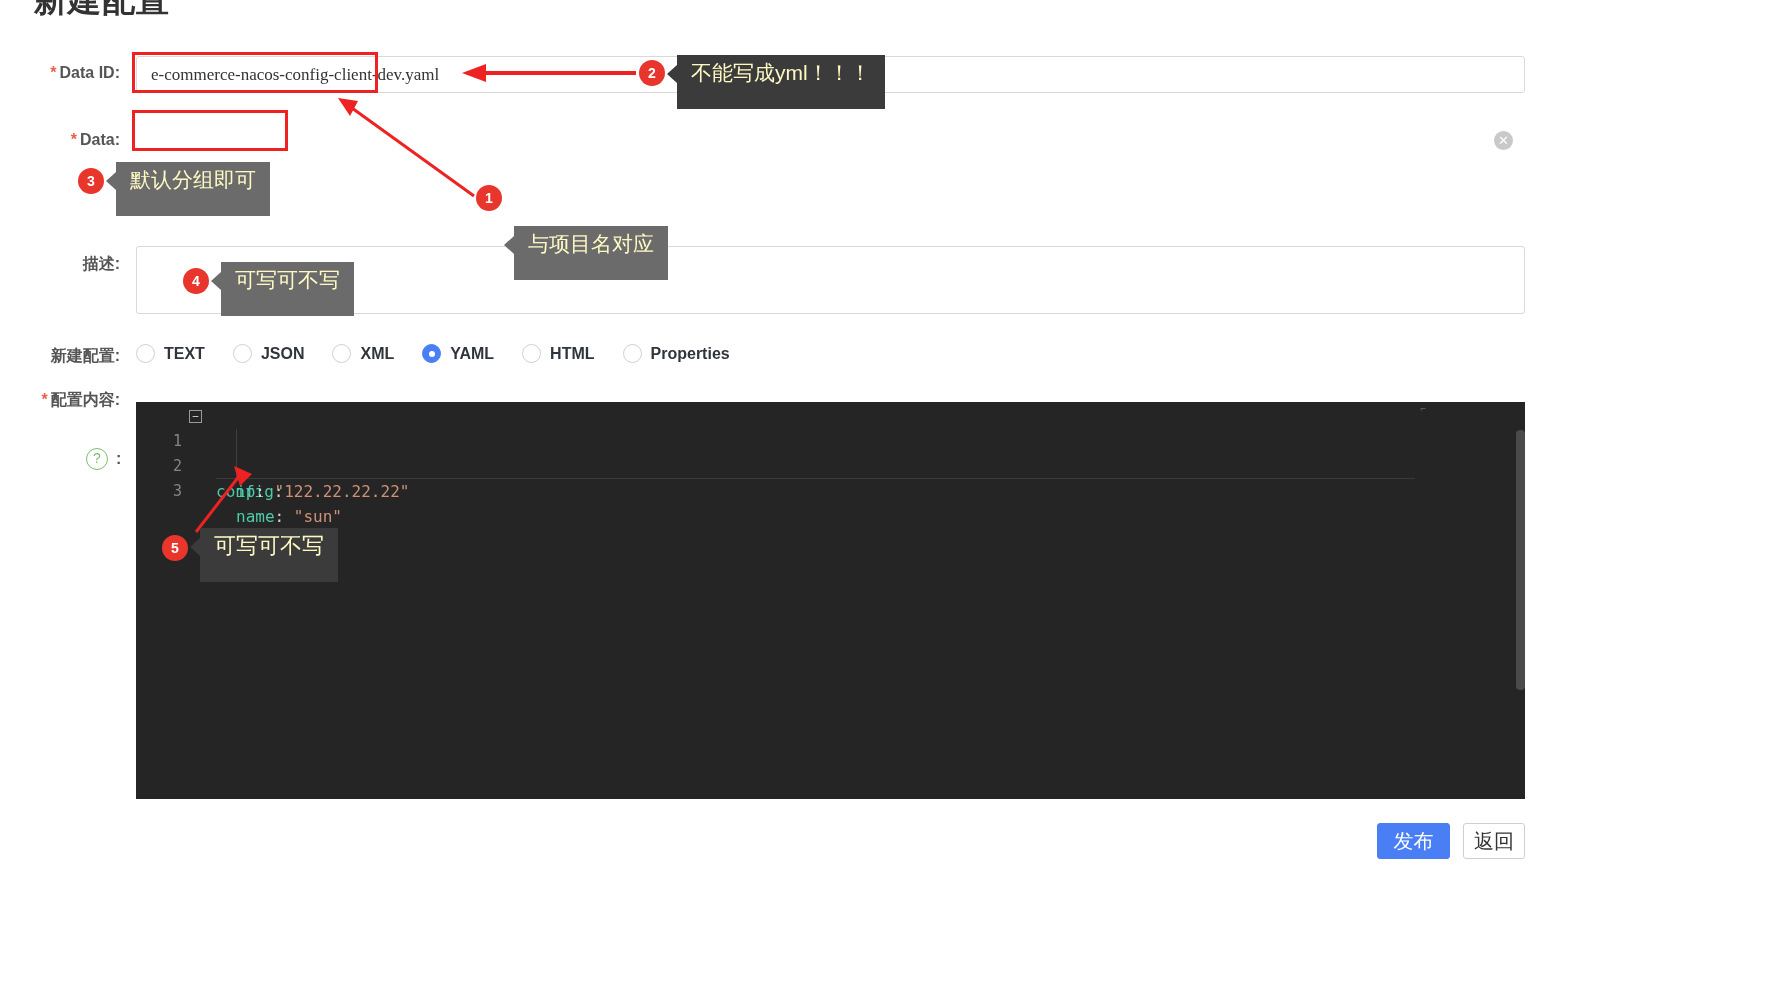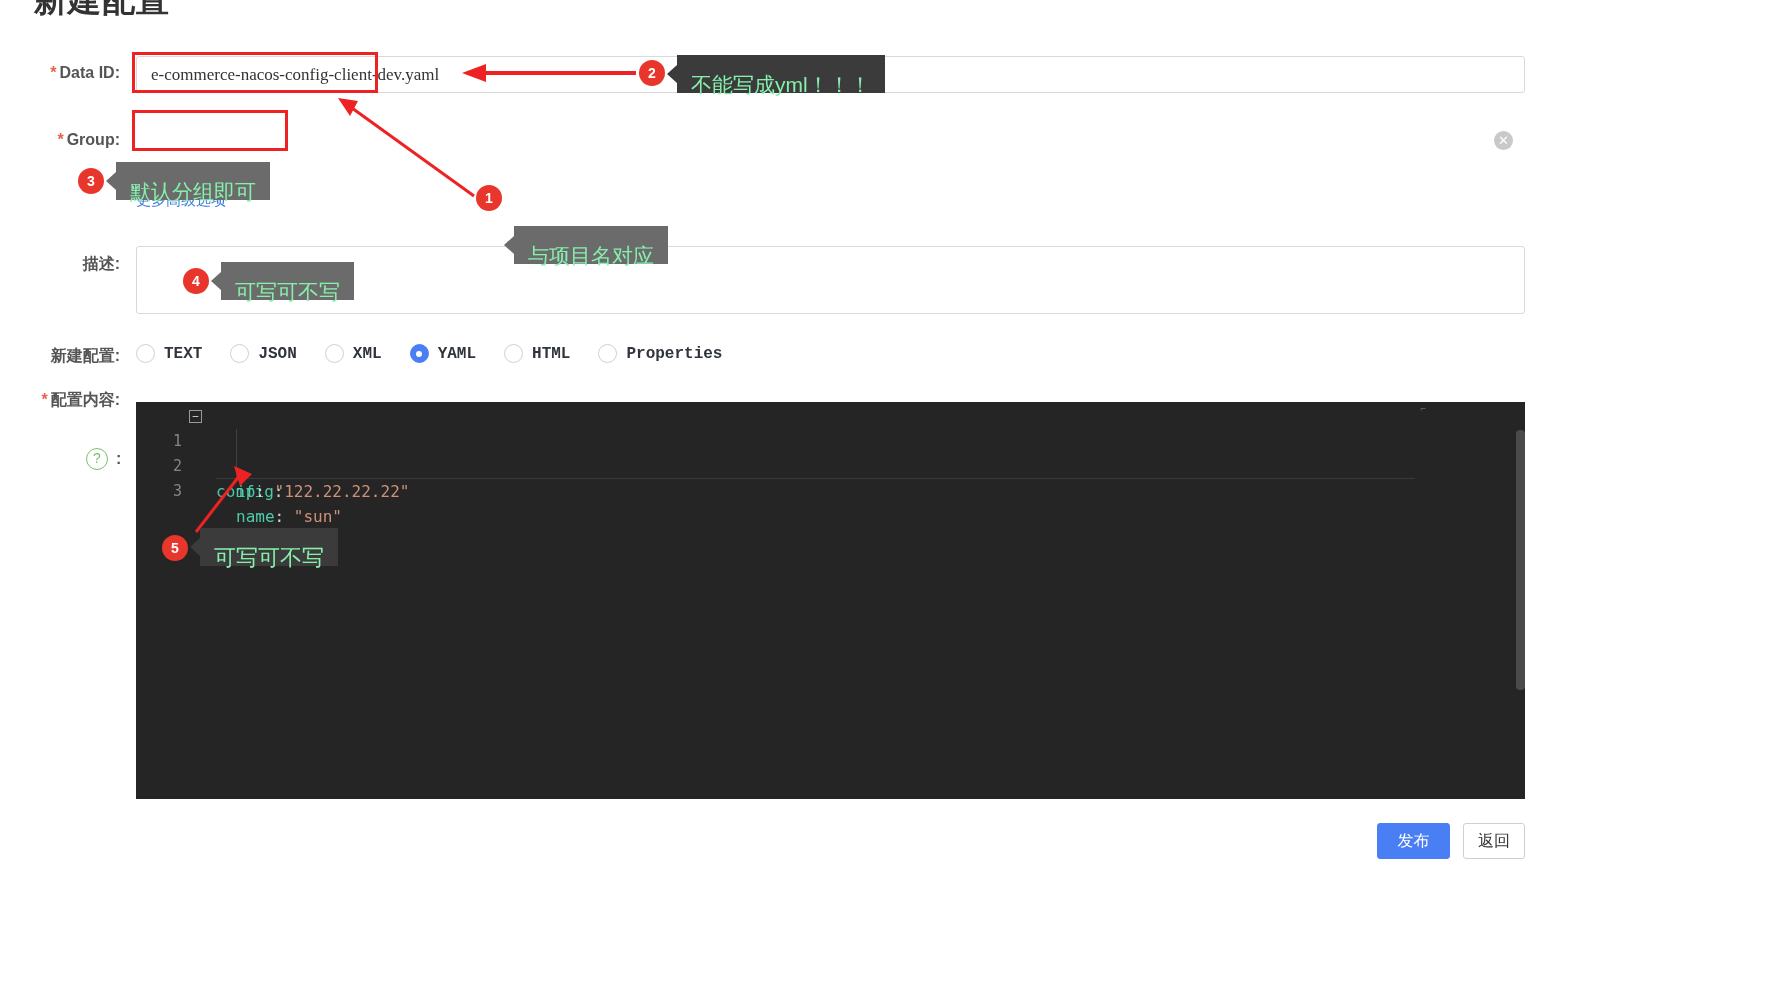--- a/index.html
+++ b/index.html
@@ -78,21 +78,21 @@
   }
 
   .desc-box {
     position: absolute;
     background: #ffffff;
     border: 1px solid #d9d9d9;
     border-radius: 3px;
   }
 
   
-  .radio-group { position: absolute; display: flex; align-items: center; font-family: Liberation Mono, monospace; }
+  .radio-group { position: absolute; display: flex; align-items: center; }
   .radio-item {
     display: flex; align-items: center;
     margin-right: 28px;
     cursor: pointer;
   }
   .radio-dot {
     width: 19px; height: 19px;
     border: 1px solid #d0d0d0;
     border-radius: 50%;
     background: #fff;
@@ -200,21 +200,21 @@
     height: 260px;
     background: #4a4a4a;
     border-radius: 4px;
   }
 
   
   .btn {
     position: absolute;
     height: 36px;
     border-radius: 3px;
-    font-size: 16px;
+    font-size: 20px;
     line-height: 34px;
     text-align: center;
     cursor: pointer;
     user-select: none;
   }
   .btn-primary {
     background: #4a7ef5;
     border: 1px solid #4a7ef5;
     color: #ffffff;
   }
@@ -238,25 +238,25 @@
     color: #ffffff;
     font-size: 14px;
     font-weight: 700;
     line-height: 26px;
     text-align: center;
     z-index: 30;
   }
   .callout {
     position: absolute;
     background: #6b6b6b;
-    color: #86efac;
+    color: #fef9c3;
     font-size: 21px;
     line-height: 36px;
-    padding: 12px 14px;
-    height: 38px;
+    padding: 0 14px;
+    height: 54px;
     white-space: nowrap;
     z-index: 29;
   }
   .callout.dark { background: #3b3b3b; }
   .callout::before {
     content: "";
     position: absolute;
     left: -10px;
     top: 10px;
     width: 0; height: 0;
@@ -279,21 +279,21 @@
 <div id="root">
 
   <div class="page-title">新建配置</div>
 
   <div class="field-label" style="left:20px; top:64px; width:100px;">
     <span class="req-star">*</span><span>Data ID:</span>
   </div>
   <input class="text-input" style="left: 136px; top: 56px; width: 1389px; height: 37px;" value="e-commerce-nacos-config-client-dev.yaml">
 
   <div class="field-label" style="left:20px; top:131px; width:100px;">
-    <span class="req-star">*</span><span>Group:</span>
+    <span class="req-star">*</span><span>Data:</span>
   </div>
   <div class="clear-icon" style="left:1494px; top:131px;">✕</div>
 
   <div class="adv-link" style="left:136px; top:191px;">更多高级选项</div>
 
   <div class="field-label" style="left:20px; top:254px; width:100px;">
     <span>描述:</span>
   </div>
   <div class="desc-box" style="left:136px; top:246px; width:1389px; height:68px;"></div>
 

